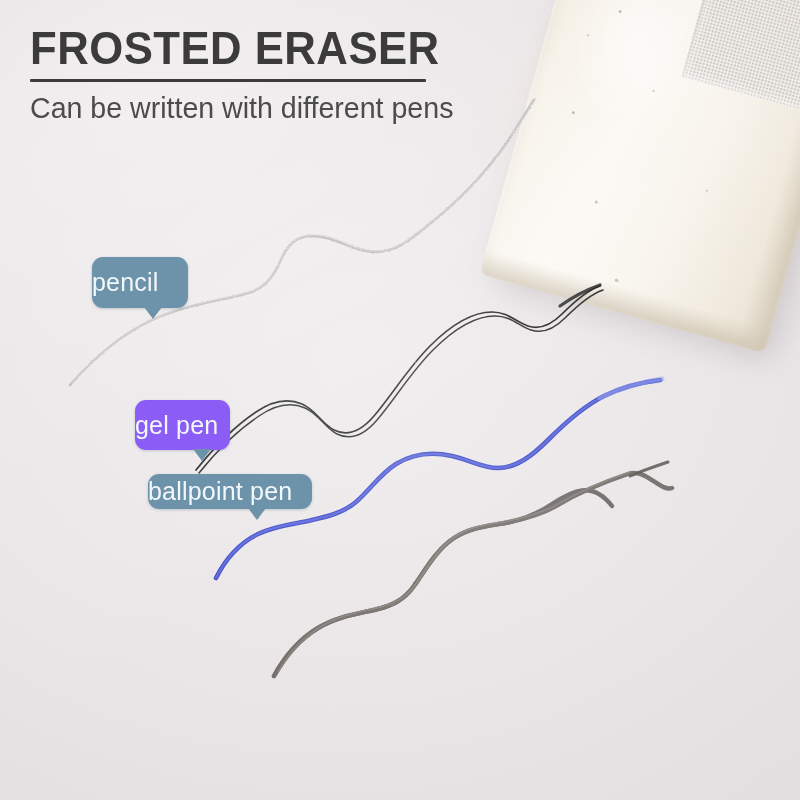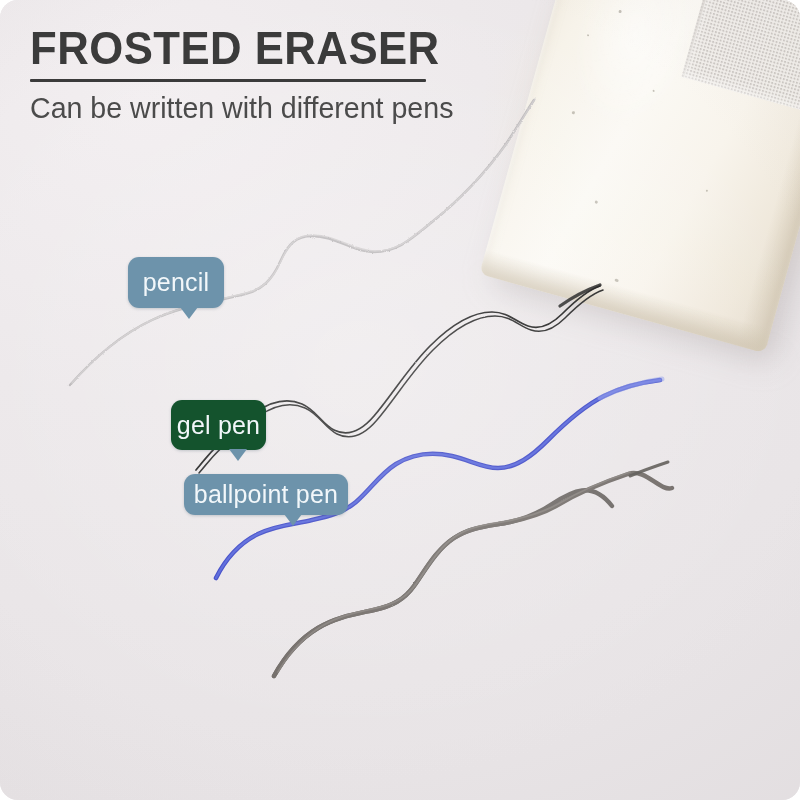--- a/index.html
+++ b/index.html
@@ -7,21 +7,20 @@
     padding: 0;
     background: #ffffff;
   }
   #stage {
     position: relative;
     width: 800px;
     height: 800px;
     overflow: hidden;
     background: #ebe7e9;
     font-family: "Liberation Sans", sans-serif;
-    border-radius: 18px;
   }
 
   
   .bg-base {
     position: absolute;
     inset: 0;
     background:
       radial-gradient(120% 90% at 18% 12%, #f2eef0 0%, #ece8ea 42%, #e8e4e6 100%);
   }
   .bg-warm-tint {
@@ -157,43 +156,42 @@
     width: 800px;
     height: 800px;
     pointer-events: none;
   }
 
   
   .bubble {
     position: absolute;
     display: flex;
     align-items: center;
-    justify-content: center;
+    justify-content: flex-start;
     border-radius: 11px;
     color: #f2f7fa;
     font-weight: 400;
     letter-spacing: .2px;
     white-space: nowrap;
     box-shadow: 0 1px 3px rgba(80,100,115,.28);
-    margin-left: 36px;
   }
   .bubble .tail {
     position: absolute;
     width: 0; height: 0;
     border-left: 9px solid transparent;
     border-right: 9px solid transparent;
   }
 
   .bubble-pencil { left: 92px; top: 257px; width: 96px; height: 51px; font-size: 25px; }
   .bubble-pencil .tail { left: 52px; bottom: -11px; border-top: 12px solid #6d93ab; }
 
   .bubble-gel { left: 135px; top: 400px; width: 95px; height: 50px; font-size: 25px; }
   .bubble-gel .tail { left: 58px; bottom: -11px; border-top: 12px solid #6d93ab; }
 
-  .bubble-ballpoint { left: 148px; top: 474px; width: 164px; height: 41px; font-size: 25px; }
+  .bubble-ballpoint { left: 148px; top: 474px; width: 164px; height: 35px; font-size: 25px; }
   .bubble-ballpoint .tail { left: 100px; bottom: -11px; border-top: 12px solid #6d93ab; }
 
   .bubble-pen { left: 220px; top: 585px; width: 80px; height: 48px; font-size: 25px; }
   .bubble-pen .tail { left: 48px; bottom: -11px; border-top: 12px solid #6d93ab; }
 </style>
 </head>
 <body>
 
 <div id="stage">
 
@@ -339,21 +337,21 @@
     <div class="title">FROSTED ERASER</div>
     <div class="title-rule"></div>
     <div class="subtitle">Can be written with different pens</div>
   </div>
 
   <div class="bubble bubble-pencil" style="background:#6d93ab;">
     <span>pencil</span>
     <span class="tail"></span>
   </div>
 
-  <div class="bubble bubble-gel" style="background:#14532d;">
+  <div class="bubble bubble-gel" style="background:#8b5cf6;">
     <span>gel pen</span>
     <span class="tail"></span>
   </div>
 
   <div class="bubble bubble-ballpoint" style="background:#6d93ab;">
     <span>ballpoint pen</span>
     <span class="tail"></span>
   </div>
 
 

